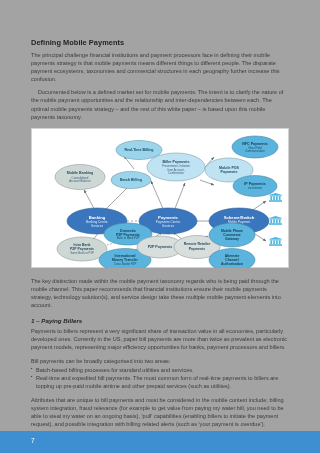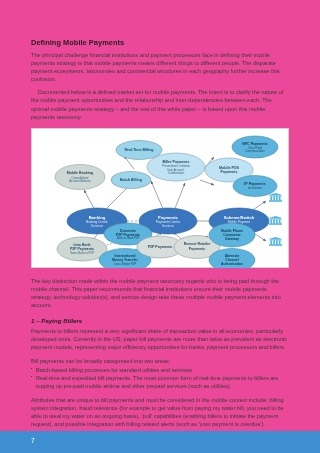--- a/index.html
+++ b/index.html
@@ -4,21 +4,21 @@
 <style>
   * { box-sizing: border-box; }
   html, body { margin:0; padding:0; }
   body {
     width:320px; height:453px;
     background:#ffffff;
     font-family:"Liberation Sans", sans-serif;
     overflow:hidden;
     position:relative;
   }
-  .page { position:absolute; inset:0; background:#ec4899; }
+  .page { position:absolute; inset:0; background:#a3a3a3; }
 
   .content { position:absolute; left:31px; top:38px; width:258px; }
 
   h2.section-title {
     font-size:7.4px; font-weight:bold; color:#231f20;
     margin:0 0 3.5px 0; letter-spacing:0.05px;
   }
   p.body-text {
     font-size:5.55px; line-height:8.1px; color:#3b3b3b;
     margin:0; text-align:left; letter-spacing:0.01px;

